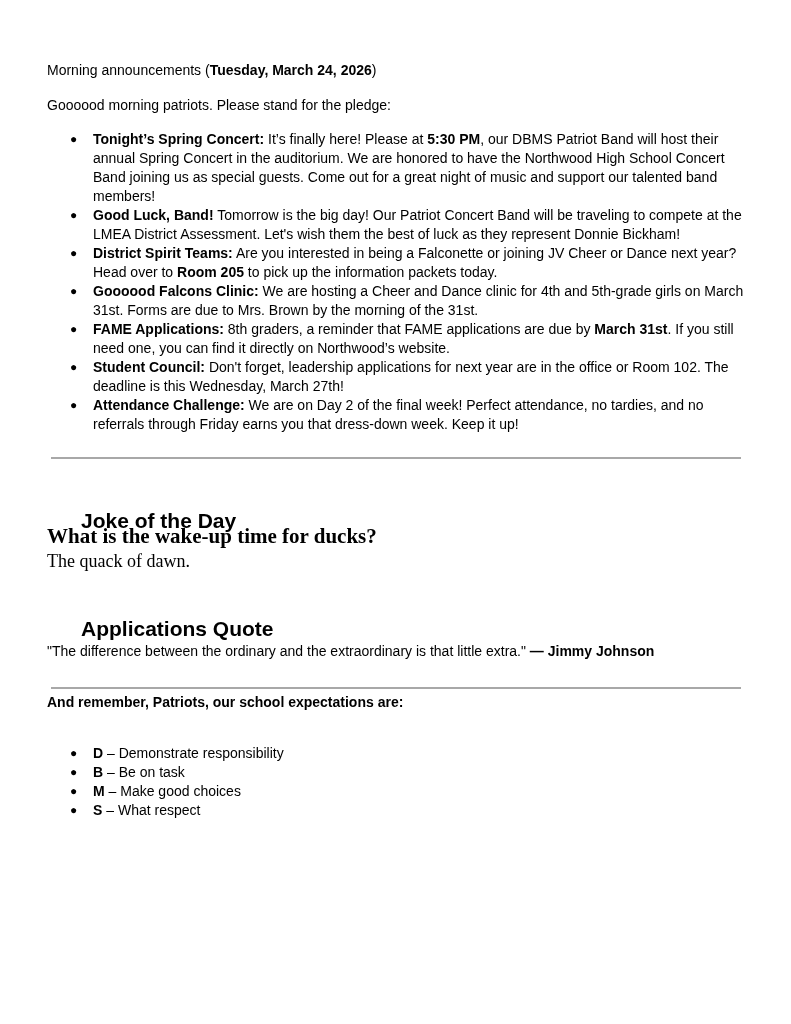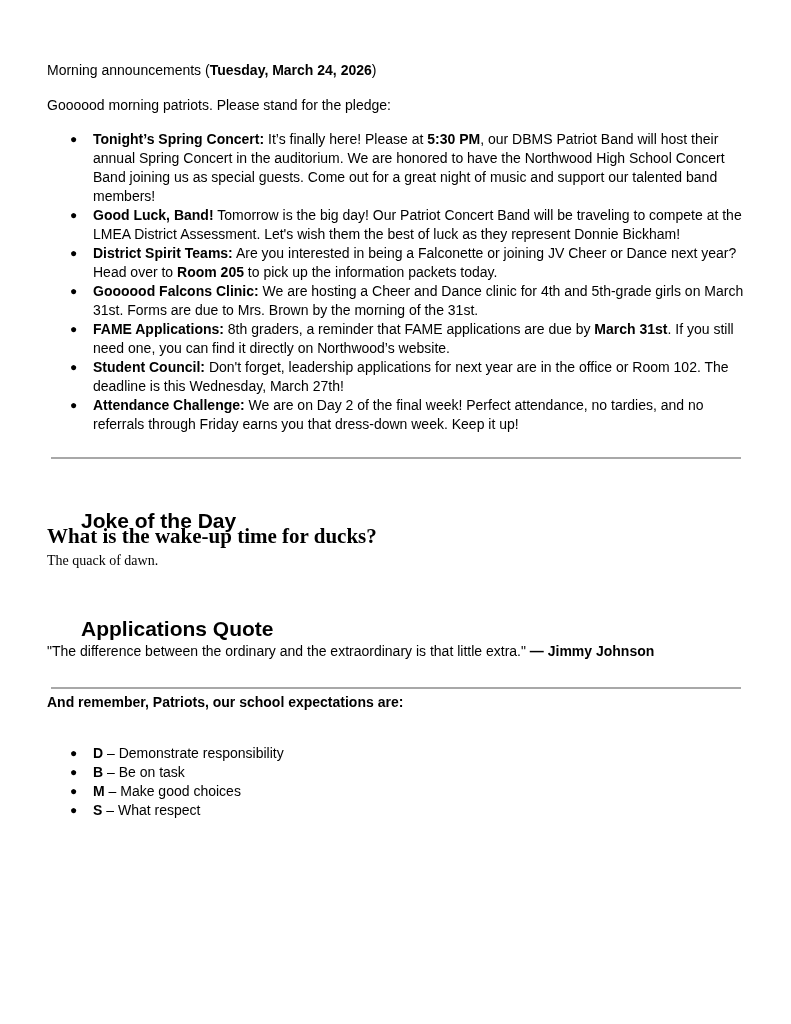--- a/index.html
+++ b/index.html
@@ -82,21 +82,21 @@
       font-weight: bold;
       font-size: 21px;
       line-height: 22px;
       white-space: nowrap;
     }
     .joke-a {
       position: absolute;
       left: 0;
       top: 550px;
       font-family: "Liberation Serif", serif;
-      font-size: 14px;
+      font-size: 18px;
       line-height: 22px;
       white-space: nowrap;
     }
     .quote {
       top: 642px;
     }
     .remember {
       top: 693px;
       font-weight: bold;
     }

